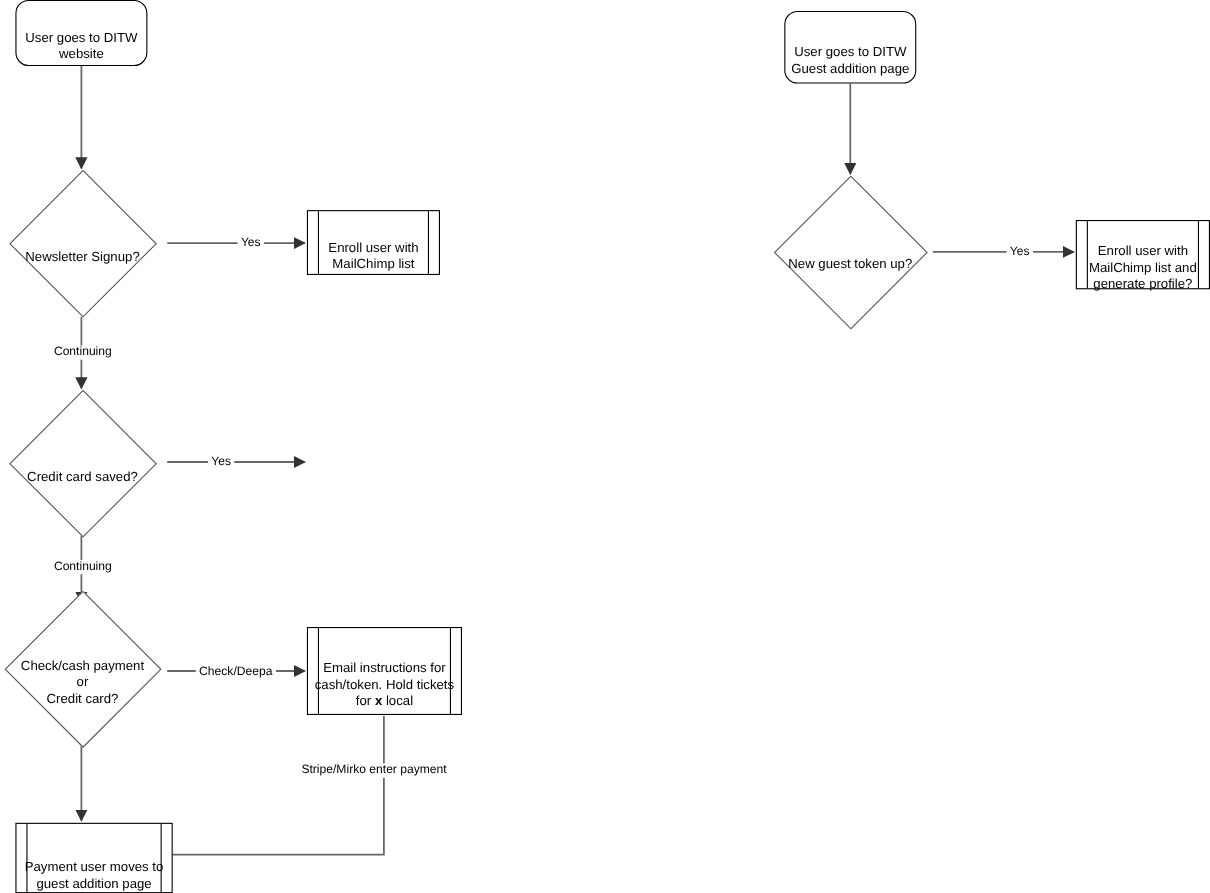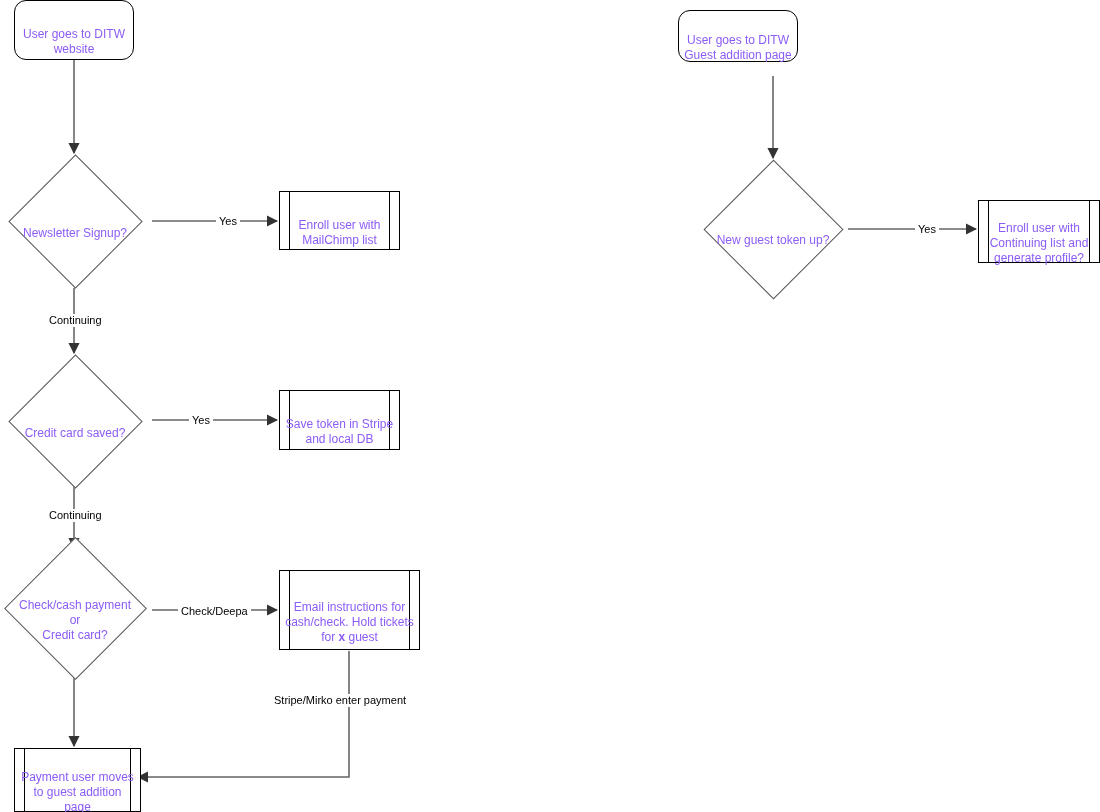--- a/index.html
+++ b/index.html
@@ -31,21 +31,21 @@
   
   .node {
     position: absolute;
     box-sizing: border-box;
     display: flex;
     align-items: center;
     justify-content: center;
   }
   .node .txt {
     text-align: center;
-    color: #8b5cf6;
+    color: #000000;
     font-size: 12px;
     line-height: 15px;
     white-space: pre-line;
     padding: 0 4px;
     margin-top: 24px;
   }
 
   
   .terminator {
     border: 1px solid #000000;
@@ -145,50 +145,47 @@
 
   <div class="node predefined" style="left:279px; top:191px; width:121px; height:59px;">
     <span class="txt">Enroll user with MailChimp list</span>
   </div>
 
   <div class="node decision" style="left:-2px; top:355px; width:154px; height:132px;">
     <span class="diamond-shape" style="width:93px; height:93px; margin-left:-47px; margin-top:-47px; transform:rotate(45deg);"></span>
     <span class="txt">Credit card saved?</span>
   </div>
 
-  <div class="node predefined" style="left:279px; top:390px; width:121px; height:60px;">
-    <span class="txt">Save token in Stripe and local DB</span>
-  </div>
 
   <div class="node decision" style="left:-2px; top:538px; width:154px; height:140px;">
     <span class="diamond-shape" style="width:99px; height:99px; margin-left:-50px; margin-top:-50px; transform:rotate(45deg);"></span>
     <span class="txt">Check/cash payment
 or
 Credit card?</span>
   </div>
 
   <div class="node predefined" style="left:279px; top:570px; width:141px; height:80px;">
-    <span class="txt"><span>Email instructions for cash/check. Hold tickets for </span><span class="bold-x">x</span><span> guest</span></span>
-  </div>
-
-  <div class="node predefined" style="left:14px; top:748px; width:127px; height:64px;">
+    <span class="txt"><span>Email instructions for cash/token. Hold tickets for </span><span class="bold-x">x</span><span> local</span></span>
+  </div>
+
+  <div class="node predefined" style="left:14px; top:748px; width:143px; height:64px;align-items:flex-end;">
     <span class="txt">Payment user moves to guest addition page</span>
   </div>
 
-  <div class="node terminator" style="left:678px; top:10px; width:120px; height:52px;">
+  <div class="node terminator" style="left:713px; top:10px; width:120px; height:66px;">
     <span class="txt">User goes to DITW Guest addition page</span>
   </div>
 
   <div class="node decision" style="left:698px; top:160px; width:150px; height:137px;">
     <span class="diamond-shape" style="width:97px; height:97px; margin-left:-49px; margin-top:-49px; transform:rotate(45deg);"></span>
     <span class="txt">New guest token up?</span>
   </div>
 
   <div class="node predefined" style="left:978px; top:200px; width:122px; height:63px;">
-    <span class="txt">Enroll user with Continuing list and generate profile?</span>
+    <span class="txt">Enroll user with MailChimp list and generate profile?</span>
   </div>
 
   <div class="edge-label" style="left:216px; top:215px;">Yes</div>
 
   <div class="edge-label" style="left:46px; top:314px;">Continuing</div>
 
   <div class="edge-label" style="left:189px; top:414px;">Yes</div>
 
   <div class="edge-label" style="left:46px; top:509px;">Continuing</div>
 

